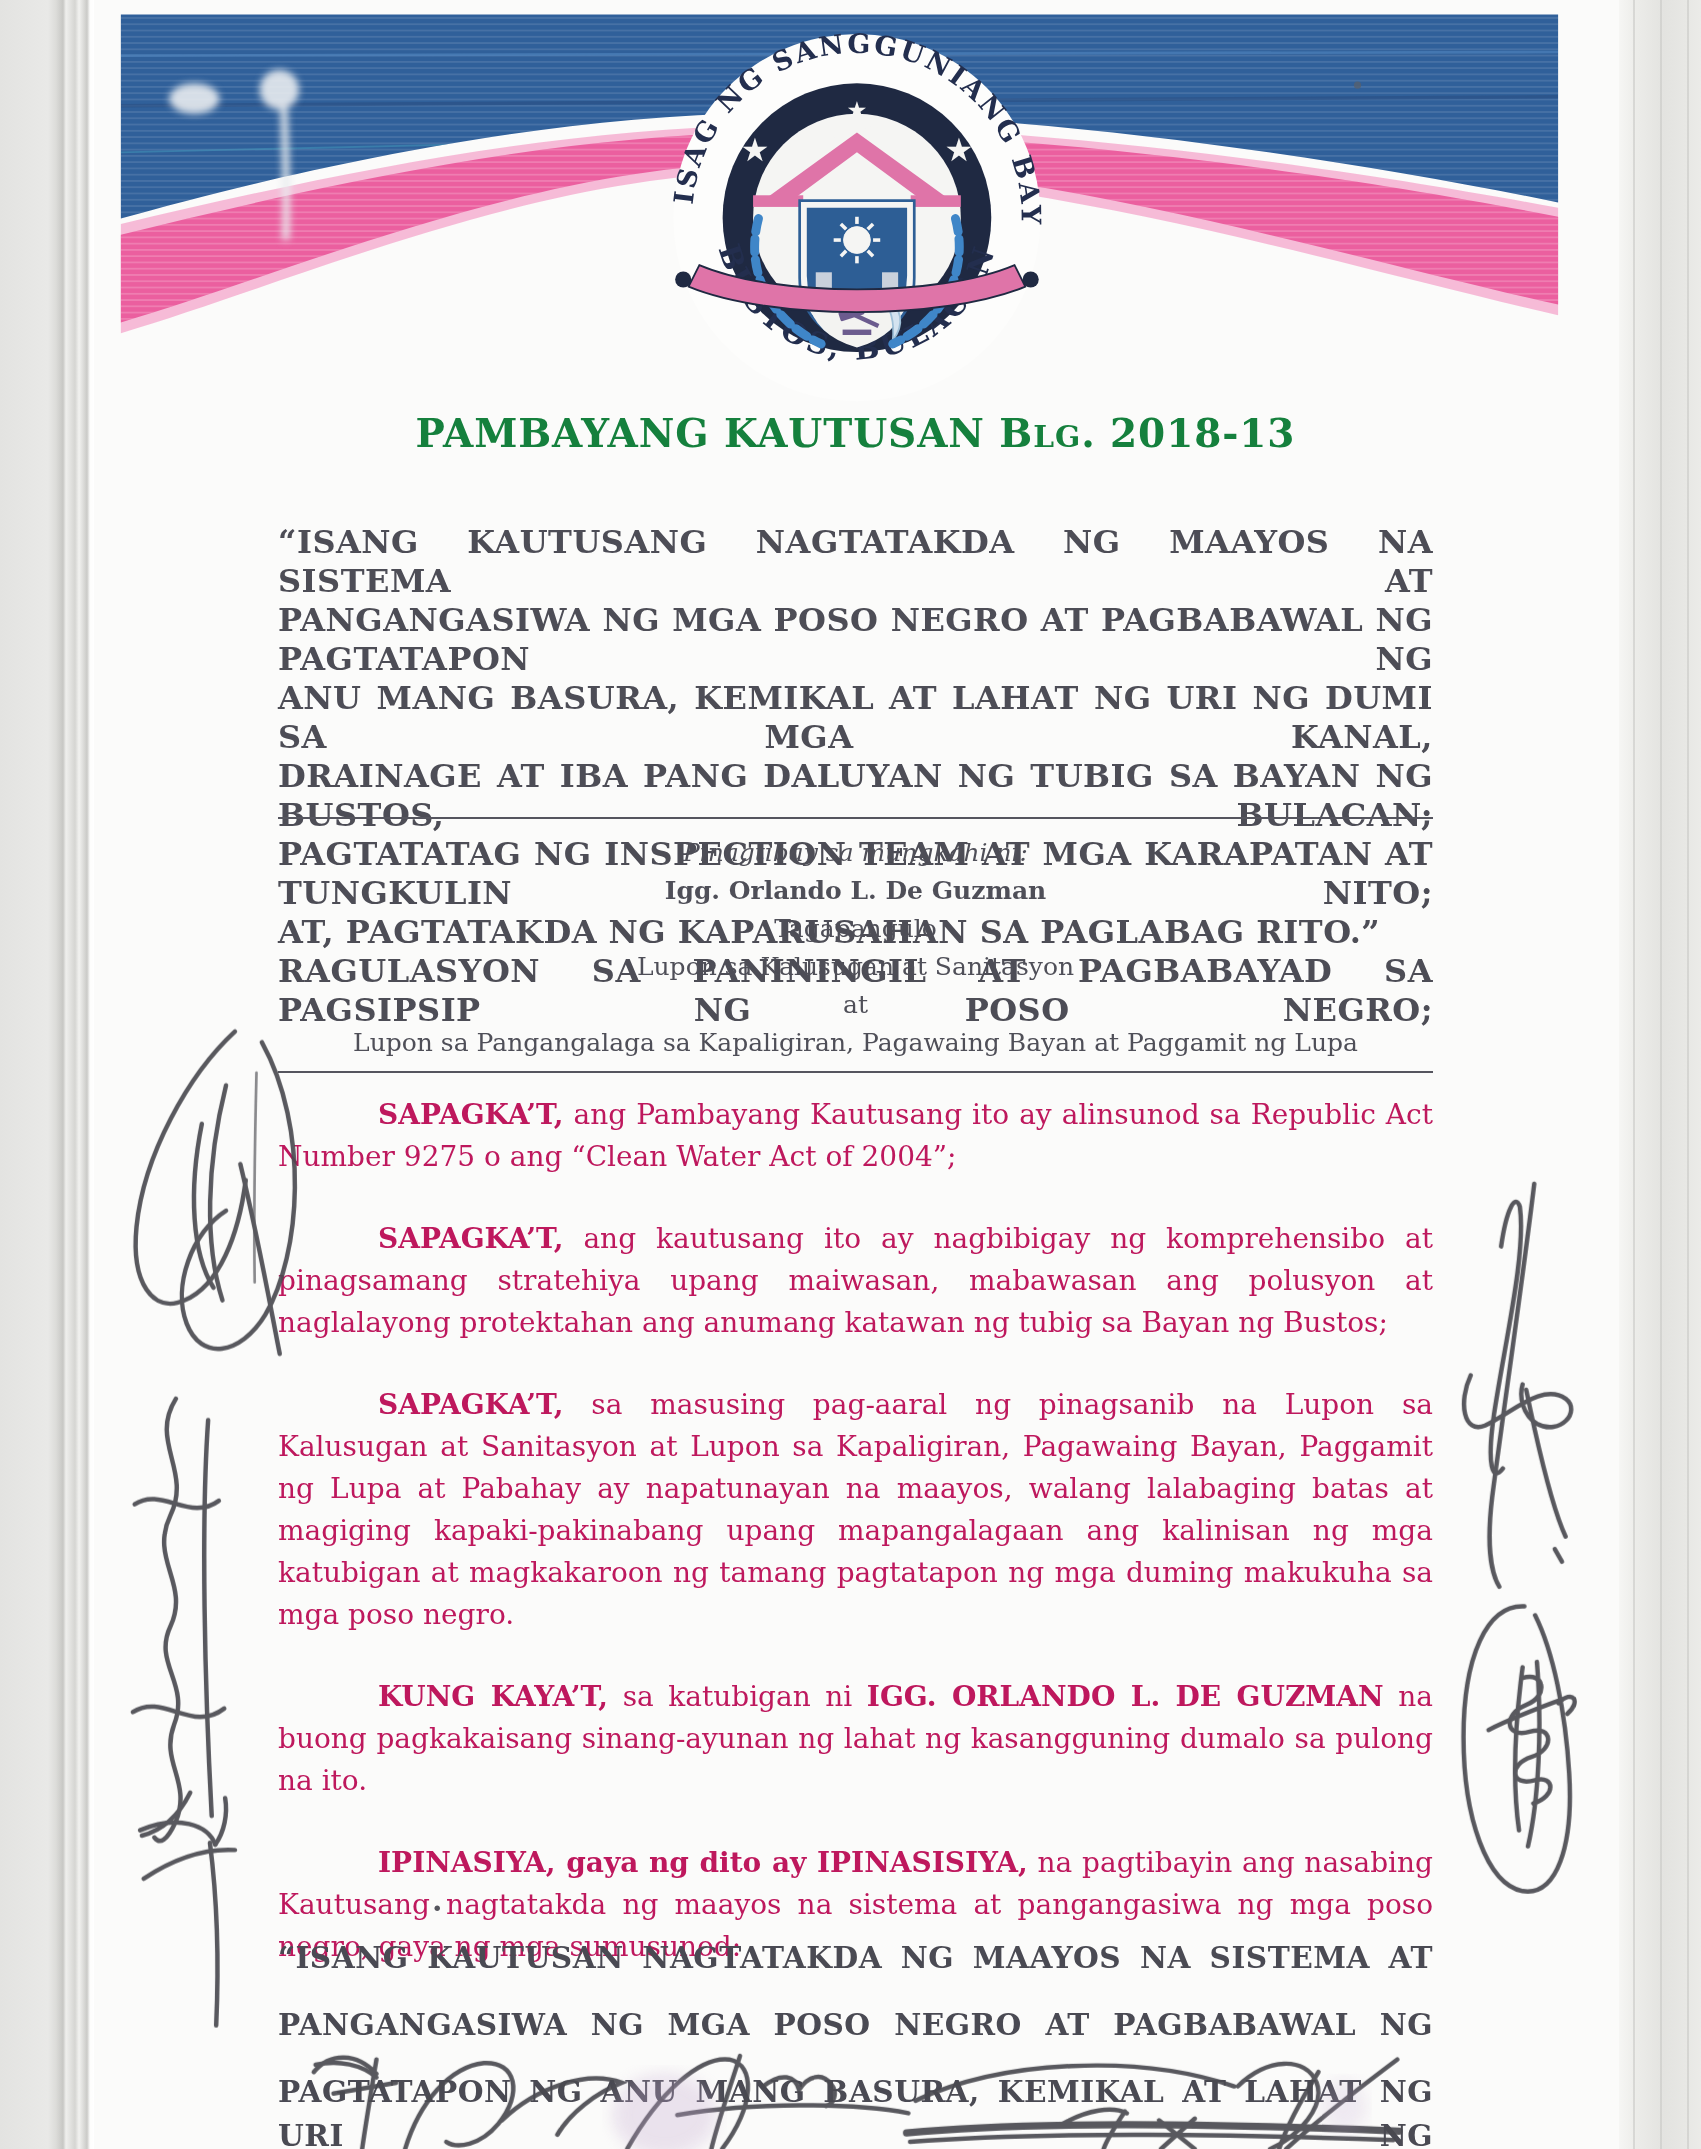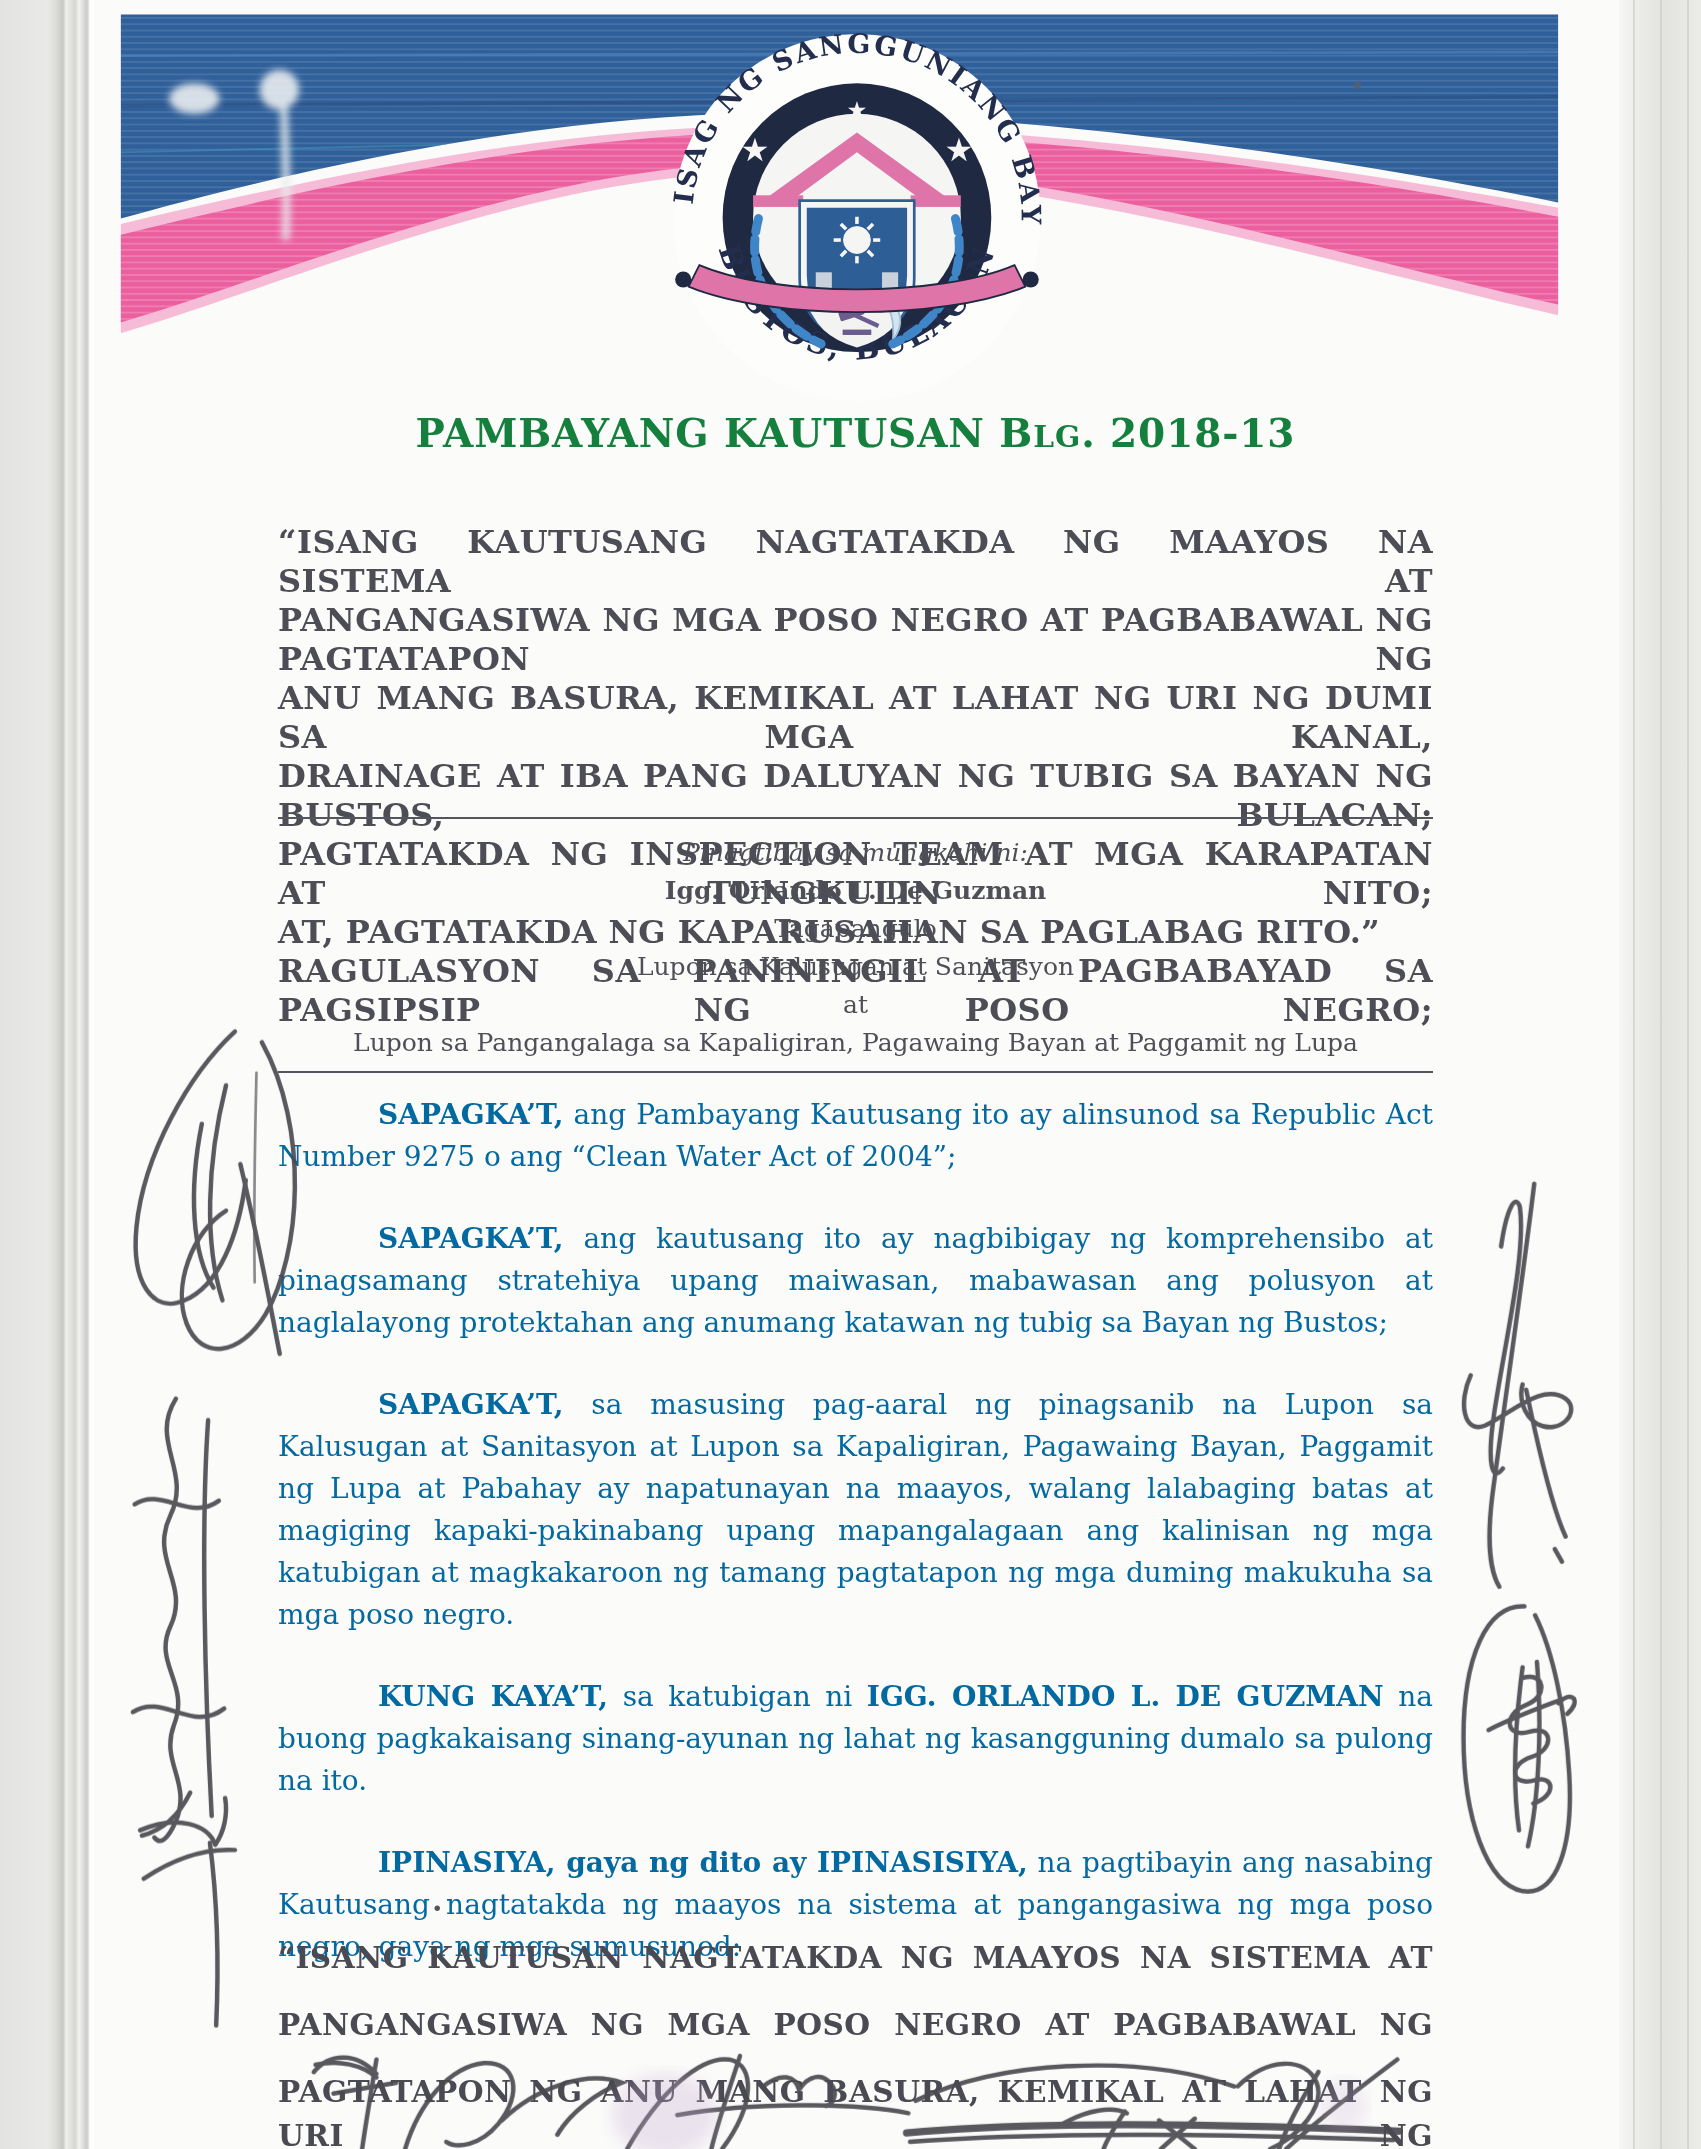--- a/index.html
+++ b/index.html
@@ -47,21 +47,21 @@
     border-top:2.7px solid #55555e;border-bottom:2.7px solid #55555e;
     padding:7.2px 0 9px;
     font-size:25px;color:#4f4f58;line-height:38px;
   }
   .adoption-line{text-align:center;}
   .adoption-line.bold-italic{font-weight:normal;font-style:italic;margin-top:8px;}
   .adoption-line.bold{font-weight:bold;}
   
   .body-text{
     left:278px;top:1094px;width:1155px;
-    font-size:28px;color:#0369a1;line-height:42px;text-align:justify;
+    font-size:28px;color:#be185d;line-height:42px;text-align:justify;
   }
   .body-text p{margin:0 0 40px;text-indent:100px;}
   
   .stray-dot{left:432px;top:1891px;font-size:30px;font-weight:bold;color:#55555d;}
   .closing-quote{
     left:278px;top:1913px;width:1155px;
     font-size:29.6px;font-weight:bold;color:#4a4a53;
     line-height:44px;letter-spacing:0.5px;
   }
   .cq-line{text-align:justify;text-align-last:justify;margin-top:23px;}
@@ -177,21 +177,21 @@
     <circle cx="1046" cy="312" r="9" fill="#1f2942"></circle>
   </g>
 </svg>
 
 <div class="abs doc-title"><span>PAMBAYANG KAUTUSAN B</span><span class="sm">LG</span><span>. 2018-13</span></div>
 <div class="abs preamble">
     <div class="pre-line"><span>“ISANG KAUTUSANG NAGTATAKDA NG MAAYOS NA SISTEMA AT</span></div>
     <div class="pre-line"><span>PANGANGASIWA NG MGA POSO NEGRO AT PAGBABAWAL NG PAGTATAPON NG</span></div>
     <div class="pre-line"><span>ANU MANG BASURA, KEMIKAL AT LAHAT NG URI NG DUMI SA MGA KANAL,</span></div>
     <div class="pre-line"><span>DRAINAGE AT IBA PANG DALUYAN NG TUBIG SA BAYAN NG BUSTOS, BULACAN;</span></div>
-    <div class="pre-line"><span>PAGTATAKDA NG </span><span class="i">INSPECTION TEAM</span><span> AT MGA KARAPATAN AT TUNGKULIN NITO;</span></div>
+    <div class="pre-line"><span>PAGTATATAG NG </span><span class="i">INSPECTION TEAM</span><span> AT MGA KARAPATAN AT TUNGKULIN NITO;</span></div>
     <div class="pre-line last"><span>AT, PAGTATAKDA NG KAPARUSAHAN SA PAGLABAG RITO.”</span></div>
     <div class="pre-line"><span>RAGULASYON SA PANININGIL AT PAGBABAYAD SA PAGSIPSIP NG POSO NEGRO;</span></div>
   </div>
 <div class="abs adoption">
     <div class="adoption-line bold-italic">Pinagtibay sa mungkahi ni:</div>
     <div class="adoption-line bold">Igg. Orlando L. De Guzman</div>
     <div class="adoption-line normal">Tagapangulo</div>
     <div class="adoption-line normal">Lupon sa Kalusugan at Sanitasyon</div>
     <div class="adoption-line normal">at</div>
     <div class="adoption-line normal">Lupon sa Pangangalaga sa Kapaligiran, Pagawaing Bayan at Paggamit ng Lupa</div>

